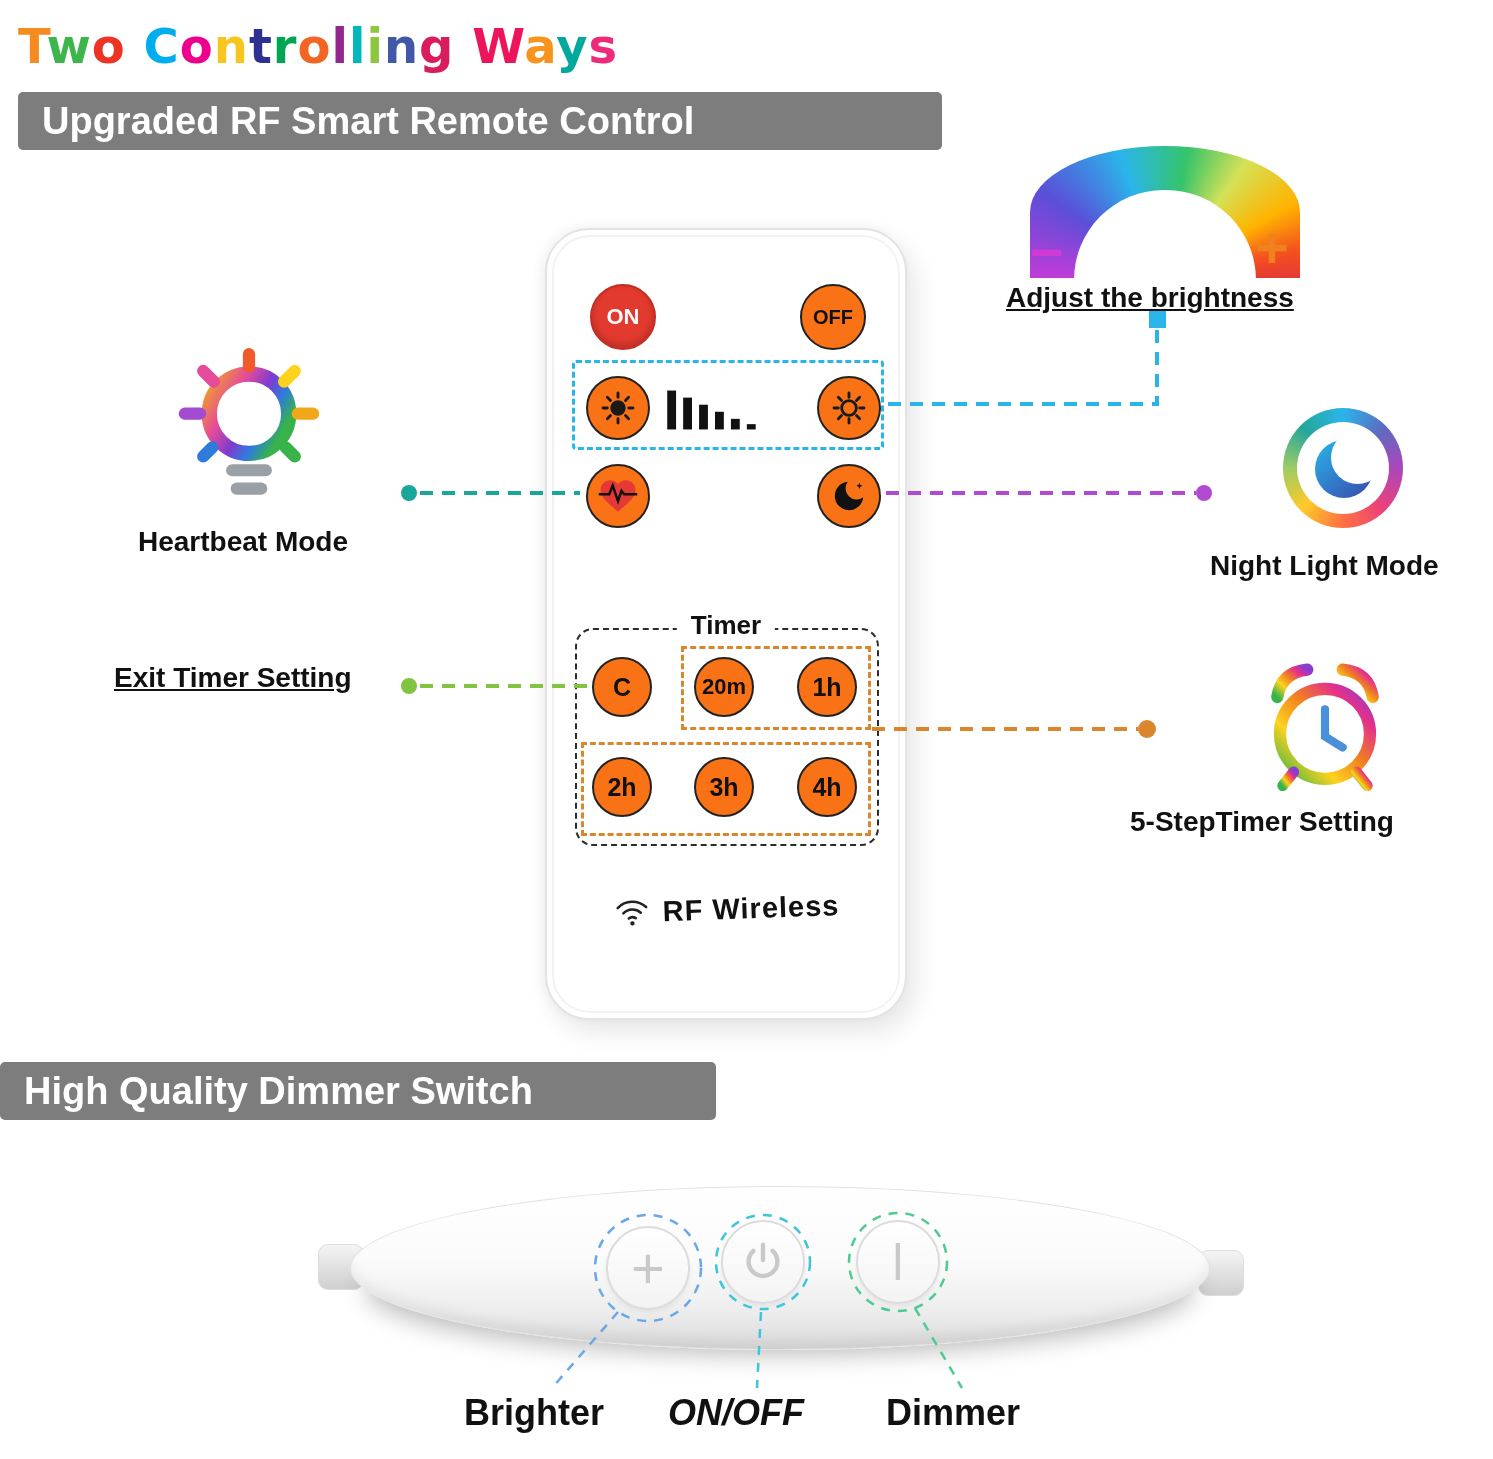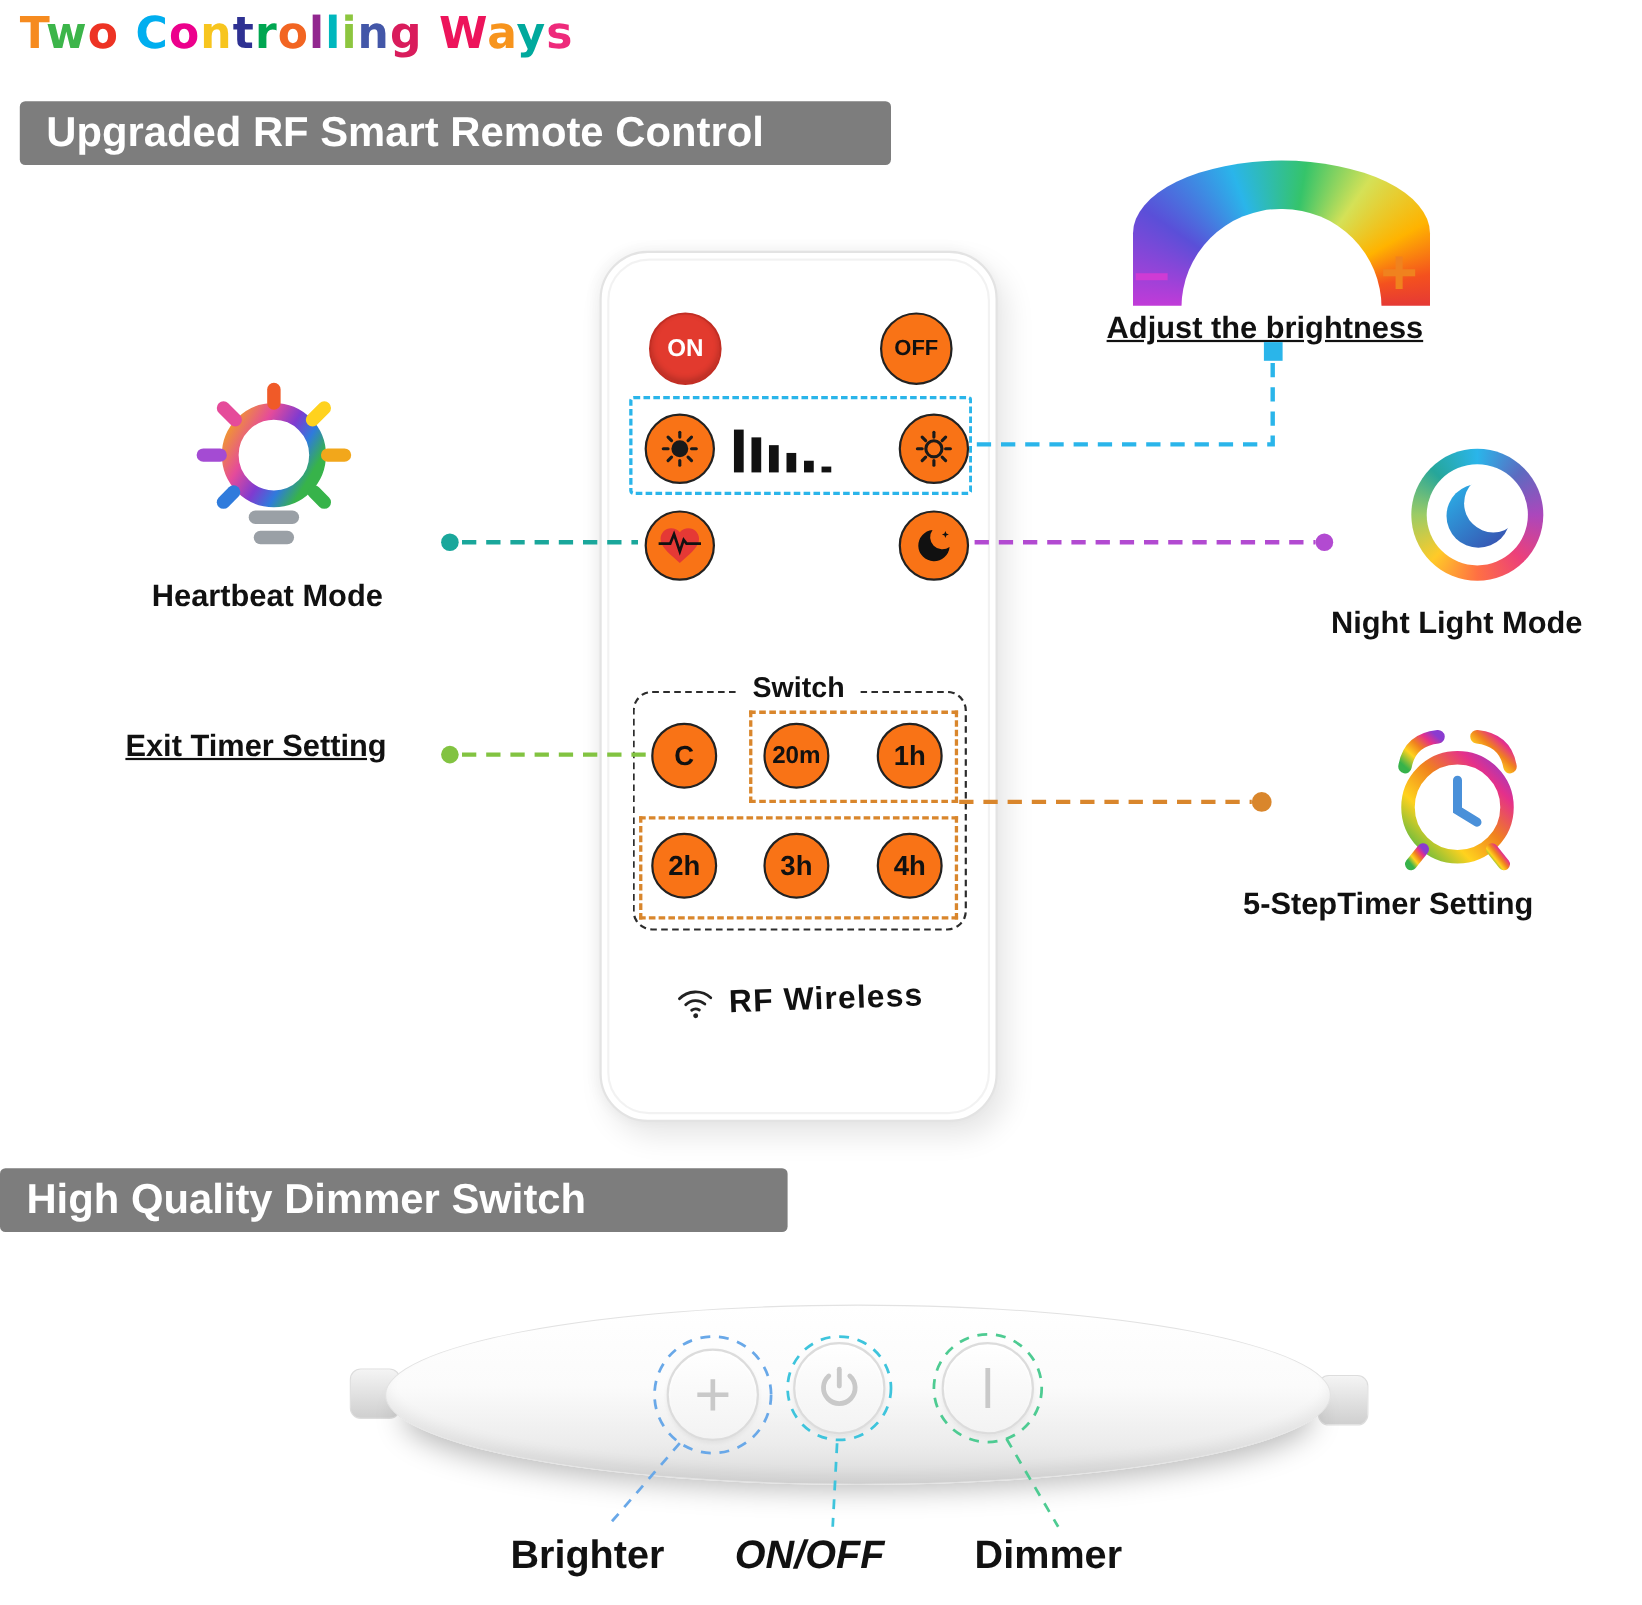--- a/index.html
+++ b/index.html
@@ -5,31 +5,31 @@
   * { margin:0; padding:0; box-sizing:border-box; }
   html,body { background:#fff; }
   body {
     width:1493px; height:1459px; position:relative; overflow:hidden;
     font-family:"Liberation Sans", sans-serif; color:#111;
   }
   .abs { position:absolute; }
 
   
   #title {
-    left:18px; top:8px; font-family:"DejaVu Sans", sans-serif;
-    font-size:40px; font-weight:bold; letter-spacing:1px; white-space:pre;
+    left:18px; top:18px; font-family:"DejaVu Sans", sans-serif;
+    font-size:48px; font-weight:bold; letter-spacing:1px; white-space:pre;
   }
   #title span { white-space:pre; }
 
   
   .banner {
     background:var(--banner-bg,#7d7d7d); color:#fff; font-size:38px; font-weight:bold;
     line-height:58px; height:58px; padding:0 24px; border-radius:5px; white-space:nowrap;
   }
-  #banner-remote { left:18px; top:92px; width:792px; }
+  #banner-remote { left:18px; top:92px; width:924px; }
   #banner-dimmer { left:0; top:1038px; width:716px;margin-top:24px; }
 
   
   .label { font-size:28px; font-weight:bold; white-space:nowrap; }
   .label.big { font-size:36px; }
 
   
   #remote {
     left:545px; top:228px; width:362px; height:792px; background:#fff;
     border:2px solid #e3e3e3; border-radius:44px;
@@ -267,21 +267,21 @@
     </div>
 
     <div class="rbtn" id="btn-night">
       <svg viewBox="0 0 24 24" width="38" height="38">
         <path d="M21 12.79A9 9 0 1 1 11.21 3 7 7 0 0 0 21 12.79z" fill="#111"></path>
         <path d="M18.6 3.6l.55 1.45 1.45.55-1.45.55-.55 1.45-.55-1.45-1.45-.55 1.45-.55z" fill="#111"></path>
       </svg>
     </div>
 
     <div id="timer-box"></div>
-    <div id="timer-title">Switch</div>
+    <div id="timer-title">Timer</div>
     <div id="orange-box-top"></div>
     <div id="orange-box-bottom"></div>
 
     <div class="rbtn tbtn" id="btn-c">C</div>
     <div class="rbtn tbtn" id="btn-30m">20m</div>
     <div class="rbtn tbtn" id="btn-1h">1h</div>
     <div class="rbtn tbtn" id="btn-2h">2h</div>
     <div class="rbtn tbtn" id="btn-3h">3h</div>
     <div class="rbtn tbtn" id="btn-4h">4h</div>
 

